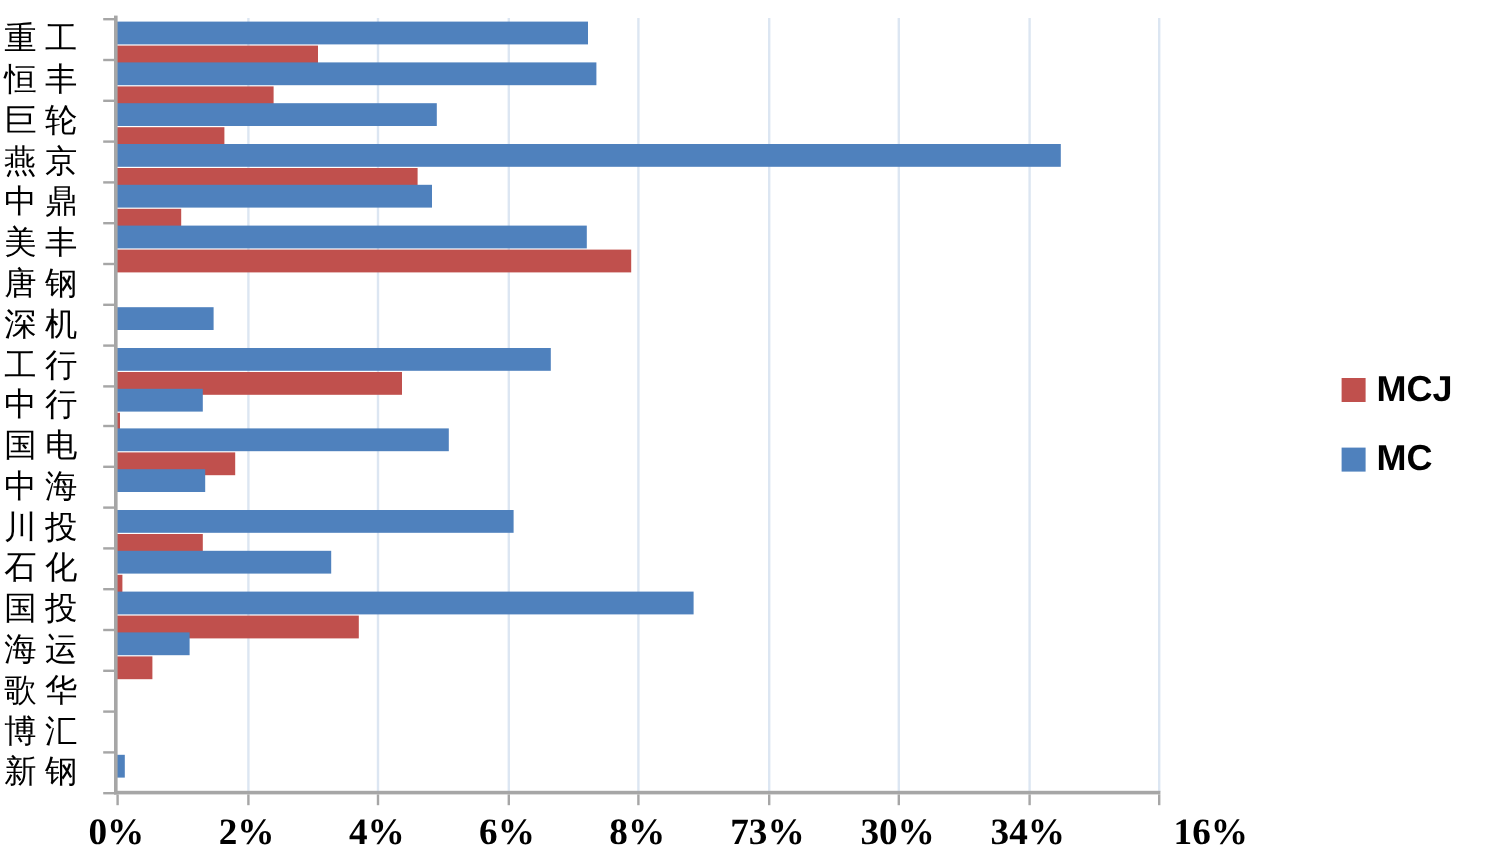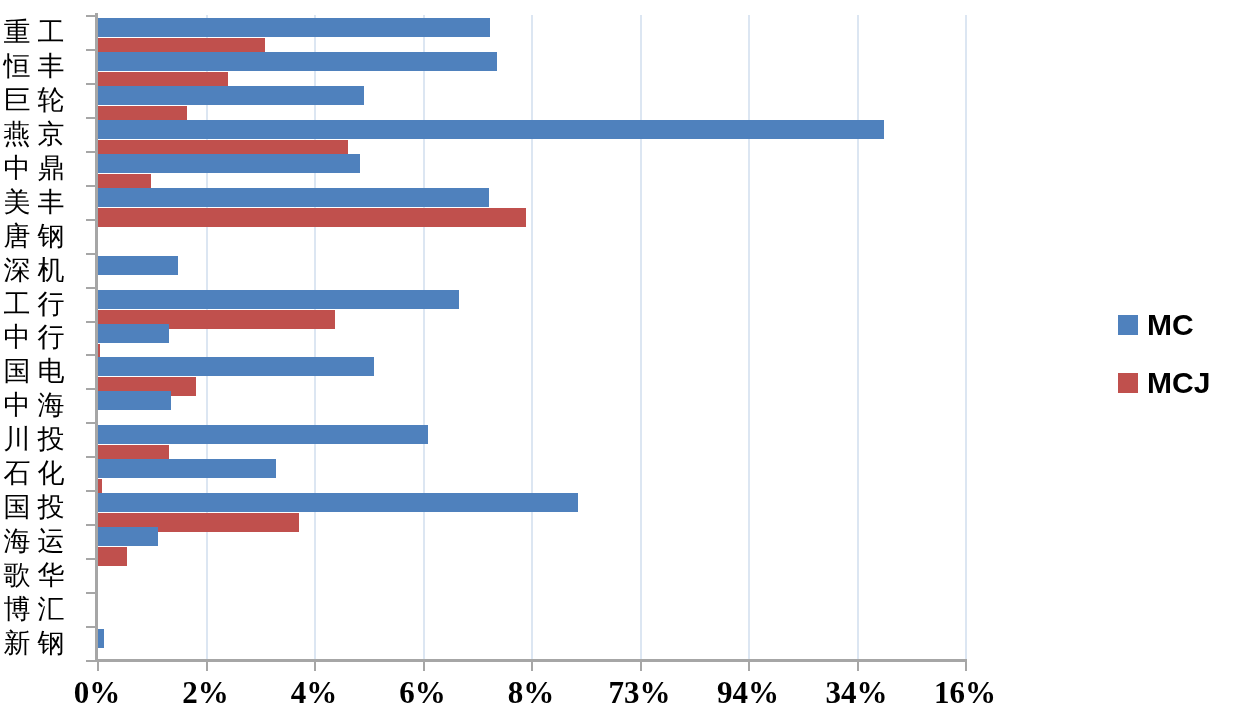--- a/index.html
+++ b/index.html
@@ -175,33 +175,33 @@
   <div id="axis-y"></div>
   <div id="axis-x"></div>
 
   <div id="xlabels">
       <div class="xlab" style="left: 97px;">0%</div>
       <div class="xlab" style="left: 205.5px;">2%</div>
       <div class="xlab" style="left: 314px;">4%</div>
       <div class="xlab" style="left: 422.5px;">6%</div>
       <div class="xlab" style="left: 531px;">8%</div>
       <div class="xlab" style="left: 639.5px;">73%</div>
-      <div class="xlab" style="left: 748px;">94%</div>
+      <div class="xlab" style="left: 748px;">30%</div>
       <div class="xlab" style="left: 856.5px;">34%</div>
-      <div class="xlab" style="left: 965px;">16%</div>
+      <div class="xlab" style="left: 1009px;">16%</div>
     </div>
 
   <div id="legend">
+    <div class="legend-row">
+      <span class="legend-swatch" style="background: rgb(192, 80, 77);"></span>
+      <span class="legend-text">MCJ</span>
+    </div>
     <div class="legend-row">
       <span class="legend-swatch" style="background: rgb(79, 129, 189);"></span>
       <span class="legend-text">MC</span>
-    </div>
-    <div class="legend-row">
-      <span class="legend-swatch" style="background: rgb(192, 80, 77);"></span>
-      <span class="legend-text">MCJ</span>
     </div>
   </div>
 
 <div class="ytick" style="top: 15px;"></div>
     <div class="ytick" style="top: 48.9474px;"></div>
     <div class="ytick" style="top: 82.8947px;"></div>
     <div class="ytick" style="top: 116.842px;"></div>
     <div class="ytick" style="top: 150.789px;"></div>
     <div class="ytick" style="top: 184.737px;"></div>
     <div class="ytick" style="top: 218.684px;"></div>

